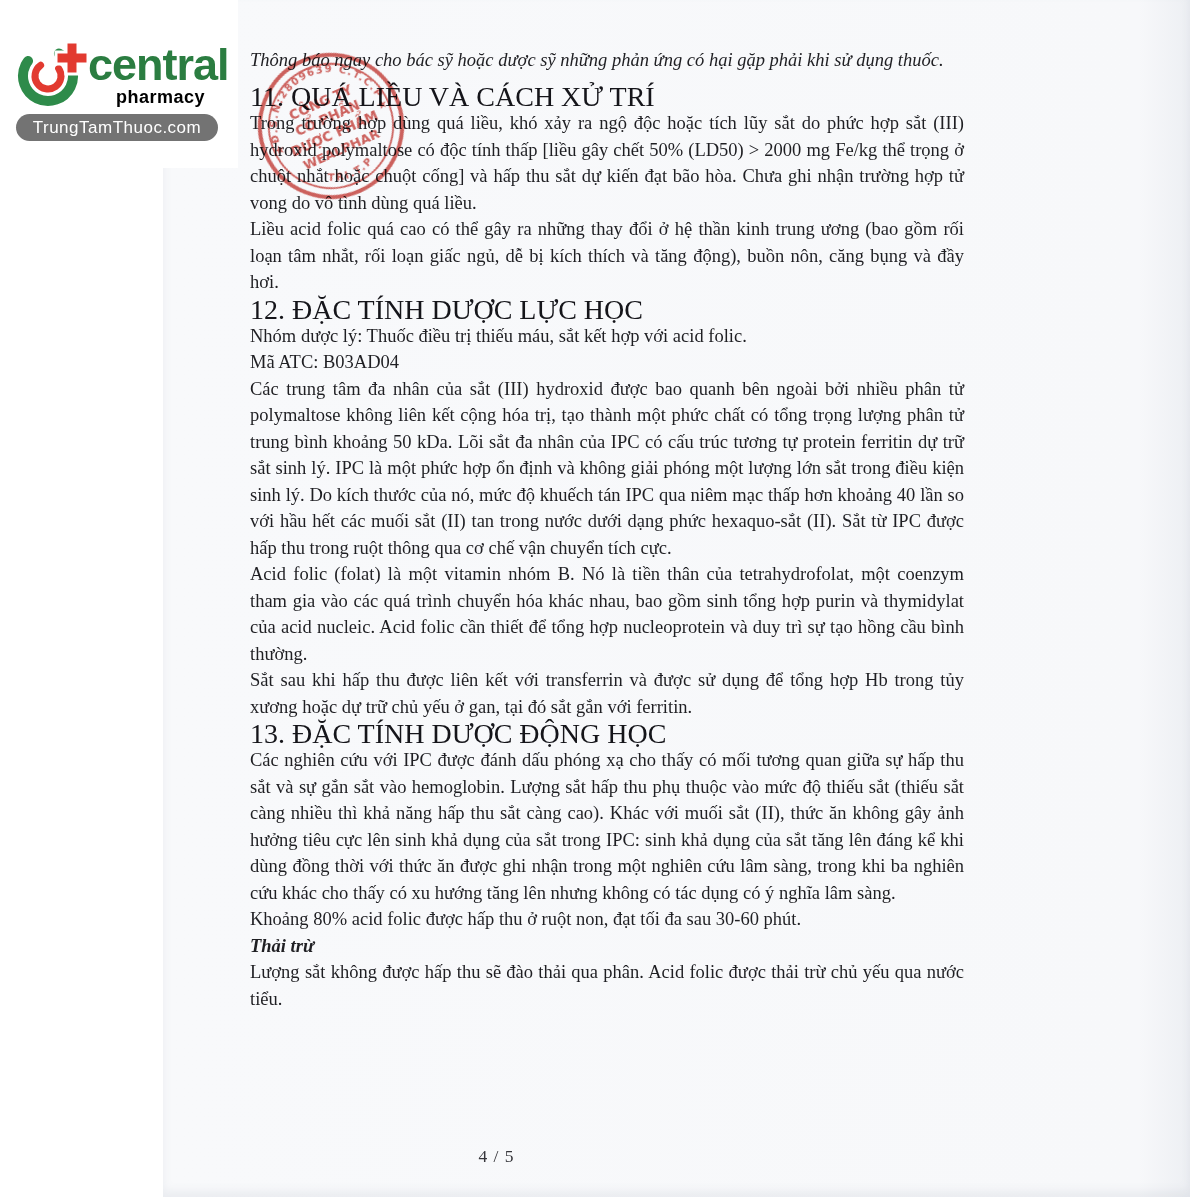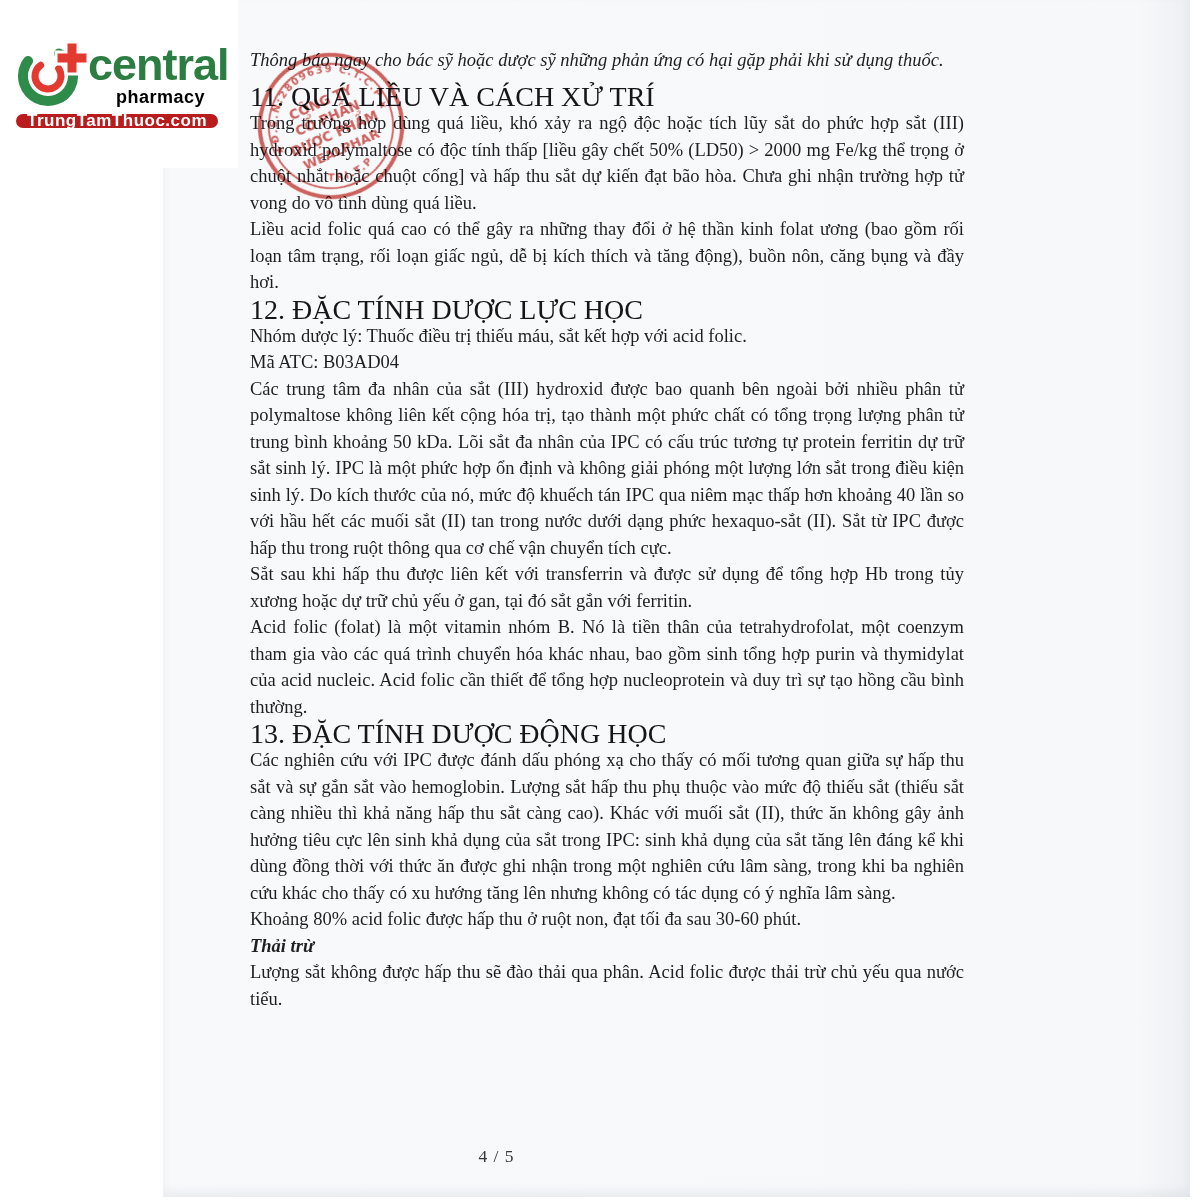--- a/index.html
+++ b/index.html
@@ -31,43 +31,43 @@
               fill:#c8403a;}
 
   
   .watermark{position:absolute;left:14px;top:34px;width:214px;height:112px;
              font-family:"Liberation Sans","DejaVu Sans",sans-serif;}
   .cmark{position:absolute;left:2px;top:2px;}
   .brand{position:absolute;left:74px;top:8px;font-size:45px;font-weight:bold;
          color:#2b7d41;letter-spacing:-1px;line-height:46px;text-align:right;}
   .brand-sub{position:absolute;left:82px;top:53px;font-size:18px;font-weight:bold;
              color:#000000;letter-spacing:0.5px;margin-left:20px;}
-  .pill{position:absolute;left:2px;top:80px;width:202px;height:14px;border-radius:14px;
-        background:#b91c1c;color:#ffffff;font-size:17px;font-weight:bold;
+  .pill{position:absolute;left:2px;top:80px;width:202px;height:27px;border-radius:14px;
+        background:#737373;color:#ffffff;font-size:17px;font-weight:normal;
         display:flex;align-items:center;justify-content:center;letter-spacing:0.5px;}
 </style>
 </head>
 <body>
 
 <main class="page">
 
   <div class="paper"></div>
   <div class="watermark-bg"></div>
 
   <section class="content">
     <p class="intro">Thông báo ngay cho bác sỹ hoặc dược sỹ những phản ứng có hại gặp phải khi sử dụng thuốc.</p>
     <p class="h">11. QUÁ LIỀU VÀ CÁCH XỬ TRÍ</p>
     <p>Trong trường hợp dùng quá liều, khó xảy ra ngộ độc hoặc tích lũy sắt do phức hợp sắt (III) hydroxid polymaltose có độc tính thấp [liều gây chết 50% (LD50) &gt; 2000 mg Fe/kg thể trọng ở chuột nhắt hoặc chuột cống] và hấp thu sắt dự kiến đạt bão hòa. Chưa ghi nhận trường hợp tử vong do vô tình dùng quá liều.</p>
-    <p>Liều acid folic quá cao có thể gây ra những thay đổi ở hệ thần kinh folat ương (bao gồm rối loạn tâm trạng, rối loạn giấc ngủ, dễ bị kích thích và tăng động), buồn nôn, căng bụng và đầy hơi.</p>
+    <p>Liều acid folic quá cao có thể gây ra những thay đổi ở hệ thần kinh trung ương (bao gồm rối loạn tâm nhắt, rối loạn giấc ngủ, dễ bị kích thích và tăng động), buồn nôn, căng bụng và đầy hơi.</p>
     <p class="h">12. ĐẶC TÍNH DƯỢC LỰC HỌC</p>
     <p>Nhóm dược lý: Thuốc điều trị thiếu máu, sắt kết hợp với acid folic.</p>
     <p>Mã ATC: B03AD04</p>
     <p>Các trung tâm đa nhân của sắt (III) hydroxid được bao quanh bên ngoài bởi nhiều phân tử polymaltose không liên kết cộng hóa trị, tạo thành một phức chất có tổng trọng lượng phân tử trung bình khoảng 50 kDa. Lõi sắt đa nhân của IPC có cấu trúc tương tự protein ferritin dự trữ sắt sinh lý. IPC là một phức hợp ổn định và không giải phóng một lượng lớn sắt trong điều kiện sinh lý. Do kích thước của nó, mức độ khuếch tán IPC qua niêm mạc thấp hơn khoảng 40 lần so với hầu hết các muối sắt (II) tan trong nước dưới dạng phức hexaquo-sắt (II). Sắt từ IPC được hấp thu trong ruột thông qua cơ chế vận chuyển tích cực.</p>
+    <p>Acid folic (folat) là một vitamin nhóm B. Nó là tiền thân của tetrahydrofolat, một coenzym tham gia vào các quá trình chuyển hóa khác nhau, bao gồm sinh tổng hợp purin và thymidylat của acid nucleic. Acid folic cần thiết để tổng hợp nucleoprotein và duy trì sự tạo hồng cầu bình thường.</p>
     <p>Sắt sau khi hấp thu được liên kết với transferrin và được sử dụng để tổng hợp Hb trong tủy xương hoặc dự trữ chủ yếu ở gan, tại đó sắt gắn với ferritin.</p>
-    <p>Acid folic (folat) là một vitamin nhóm B. Nó là tiền thân của tetrahydrofolat, một coenzym tham gia vào các quá trình chuyển hóa khác nhau, bao gồm sinh tổng hợp purin và thymidylat của acid nucleic. Acid folic cần thiết để tổng hợp nucleoprotein và duy trì sự tạo hồng cầu bình thường.</p>
     <p class="h">13. ĐẶC TÍNH DƯỢC ĐỘNG HỌC</p>
     <p>Các nghiên cứu với IPC được đánh dấu phóng xạ cho thấy có mối tương quan giữa sự hấp thu sắt và sự gắn sắt vào hemoglobin. Lượng sắt hấp thu phụ thuộc vào mức độ thiếu sắt (thiếu sắt càng nhiều thì khả năng hấp thu sắt càng cao). Khác với muối sắt (II), thức ăn không gây ảnh hưởng tiêu cực lên sinh khả dụng của sắt trong IPC: sinh khả dụng của sắt tăng lên đáng kể khi dùng đồng thời với thức ăn được ghi nhận trong một nghiên cứu lâm sàng, trong khi ba nghiên cứu khác cho thấy có xu hướng tăng lên nhưng không có tác dụng có ý nghĩa lâm sàng.</p>
     <p>Khoảng 80% acid folic được hấp thu ở ruột non, đạt tối đa sau 30-60 phút.</p>
     <p class="sub">Thải trừ</p>
     <p>Lượng sắt không được hấp thu sẽ đào thải qua phân. Acid folic được thải trừ chủ yếu qua nước tiểu.</p>
   </section>
 
   <div class="stamp">
     <svg viewBox="0 0 152 152">
       <circle cx="76" cy="76" r="71" fill="none" stroke="#c8403a" stroke-width="4"></circle>

